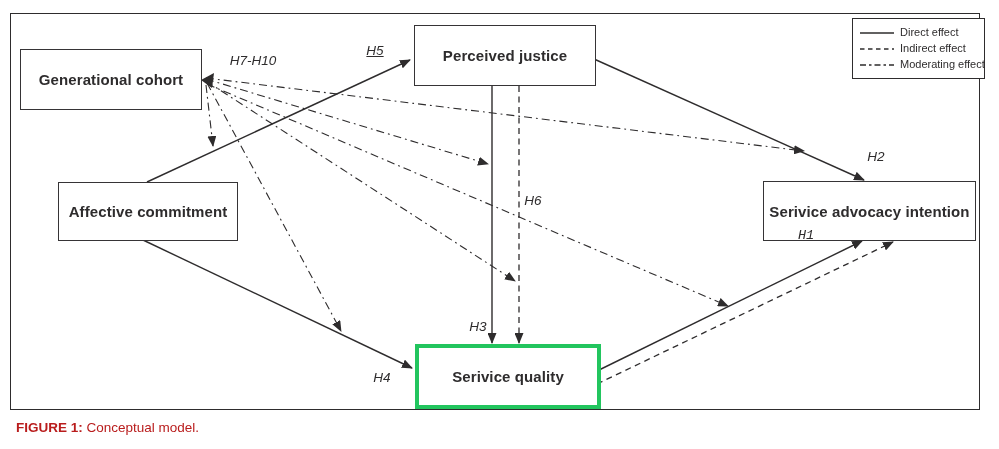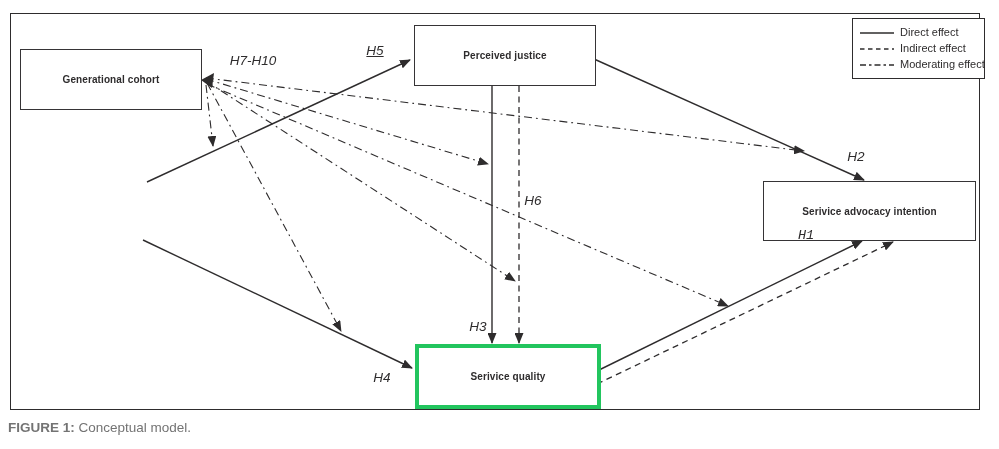--- a/index.html
+++ b/index.html
@@ -8,38 +8,38 @@
     font-family:"Liberation Sans",sans-serif;color:#2e2c2d;overflow:hidden;
   }
   .lines-svg{position:absolute;left:0;top:0;width:999px;height:449px;}
   .frame{
     position:absolute;left:10px;top:13px;width:968px;height:395px;
     border:1.6px solid #2e2c2d;background:transparent;pointer-events:none;
   }
   .node{
     position:absolute;background:#ffffff;border:1.5px solid #363436;
     display:flex;align-items:center;justify-content:center;
-    font-weight:bold;font-size:10px;letter-spacing:0.1px;text-align:center;
+    font-weight:bold;font-size:15px;letter-spacing:0.1px;text-align:center;
   }
   .node.gray{border:4px solid #22c55e;}
   .hlabel{
     position:absolute;font-style:italic;font-size:13.5px;color:#2e2c2d;
     white-space:nowrap;transform:translate(-50%,0);
   }
   .legend{
     position:absolute;left:852px;top:18px;width:133px;height:61px;
     border:1.4px solid #2e2c2d;background:#ffffff;
     display:flex;flex-direction:column;justify-content:center;
     gap:3px;padding:2px 6px;box-sizing:border-box;
   }
   .legend-row{display:flex;align-items:center;gap:5px;}
   .legend-row svg{flex:0 0 auto;display:block;}
   .legend-row span{font-size:11px;line-height:13px;white-space:nowrap;}
   .caption{
-    position:absolute;left:8px;top:420px;font-size:13.5px;color:#737373;
+    position:absolute;left:16px;top:420px;font-size:13.5px;color:#b91c1c;
     white-space:nowrap;
   }
   .caption .cap-label{font-weight:bold;}
 </style>
 </head>
 <body>
 
 <div class="stage">
 
   <svg class="lines-svg" viewBox="0 0 999 449">
@@ -67,36 +67,39 @@
 
     <polygon points="201,80 214,73 212,88" fill="#2e2c2d"></polygon>
   </svg>
 
   <div class="frame"></div>
 
   <div class="node" style="left:20px;top:49px;width:180px;height:59px;text-align:center;">
     <span>Generational cohort</span>
   </div>
 
+  <div class="node" style="left:58px;top:182px;width:178px;height:57px;">
+    <span>Affective commitment</span>
+  </div>
 
   <div class="node" style="left:414px;top:25px;width:180px;height:59px;">
     <span>Perceived justice</span>
   </div>
 
   <div class="node" style="left:763px;top:181px;width:211px;height:58px;">
     <span>Serivice advocacy intention</span>
   </div>
 
   <div class="node gray" style="left:415px;top:344px;width:178px;height:57px;">
     <span>Serivice quality</span>
   </div>
 
   <div class="hlabel" style="left:253px;top:53px;">H7-H10</div>
   <div class="hlabel" style="left:375px;top:43px;text-decoration:underline;">H5</div>
-  <div class="hlabel" style="left:856px;top:149px;">H2</div>
+  <div class="hlabel" style="left:876px;top:149px;">H2</div>
   <div class="hlabel" style="left:533px;top:193px;">H6</div>
   <div class="hlabel" style="left:478px;top:319px;">H3</div>
   <div class="hlabel" style="left:382px;top:370px;text-align:right;">H4</div>
   <div class="hlabel" style="left:806px;top:228px;font-family:Liberation Mono, monospace;">H1</div>
 
   <div class="legend">
     <div class="legend-row">
       <svg width="36" height="8">
         <line x1="1" y1="4" x2="35" y2="4" stroke="#2e2c2d" stroke-width="1.3"></line>
       </svg>

